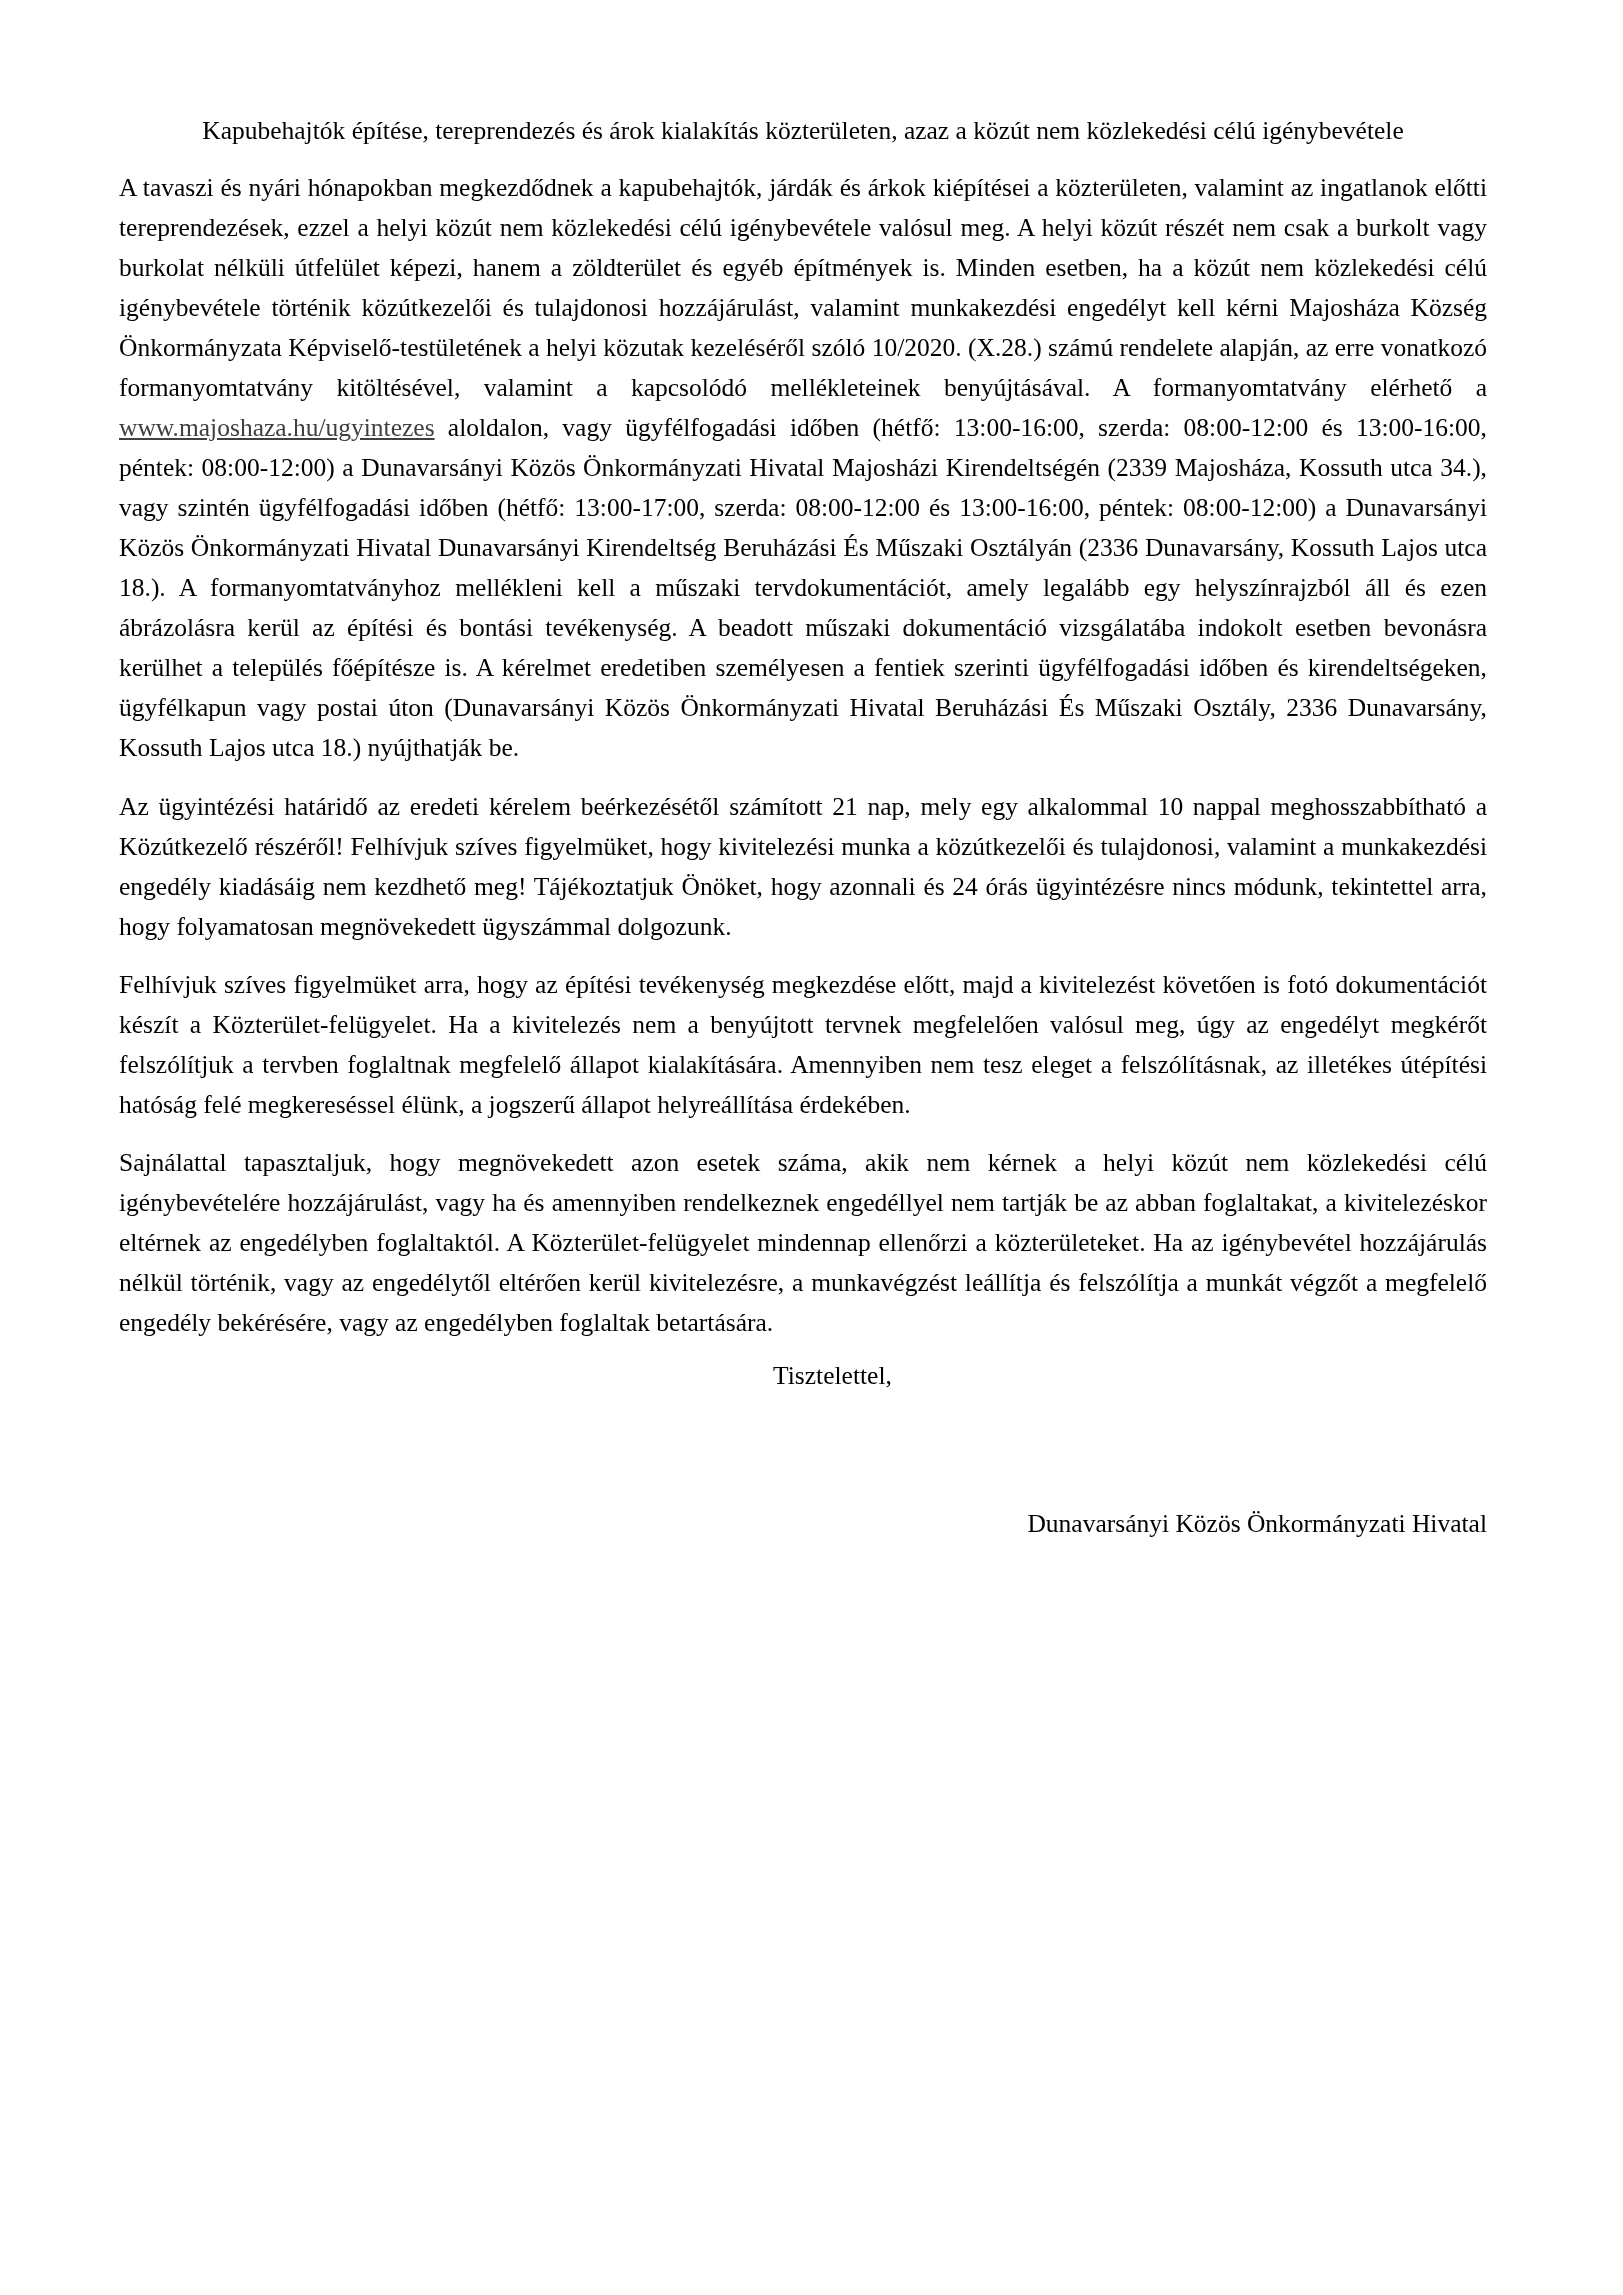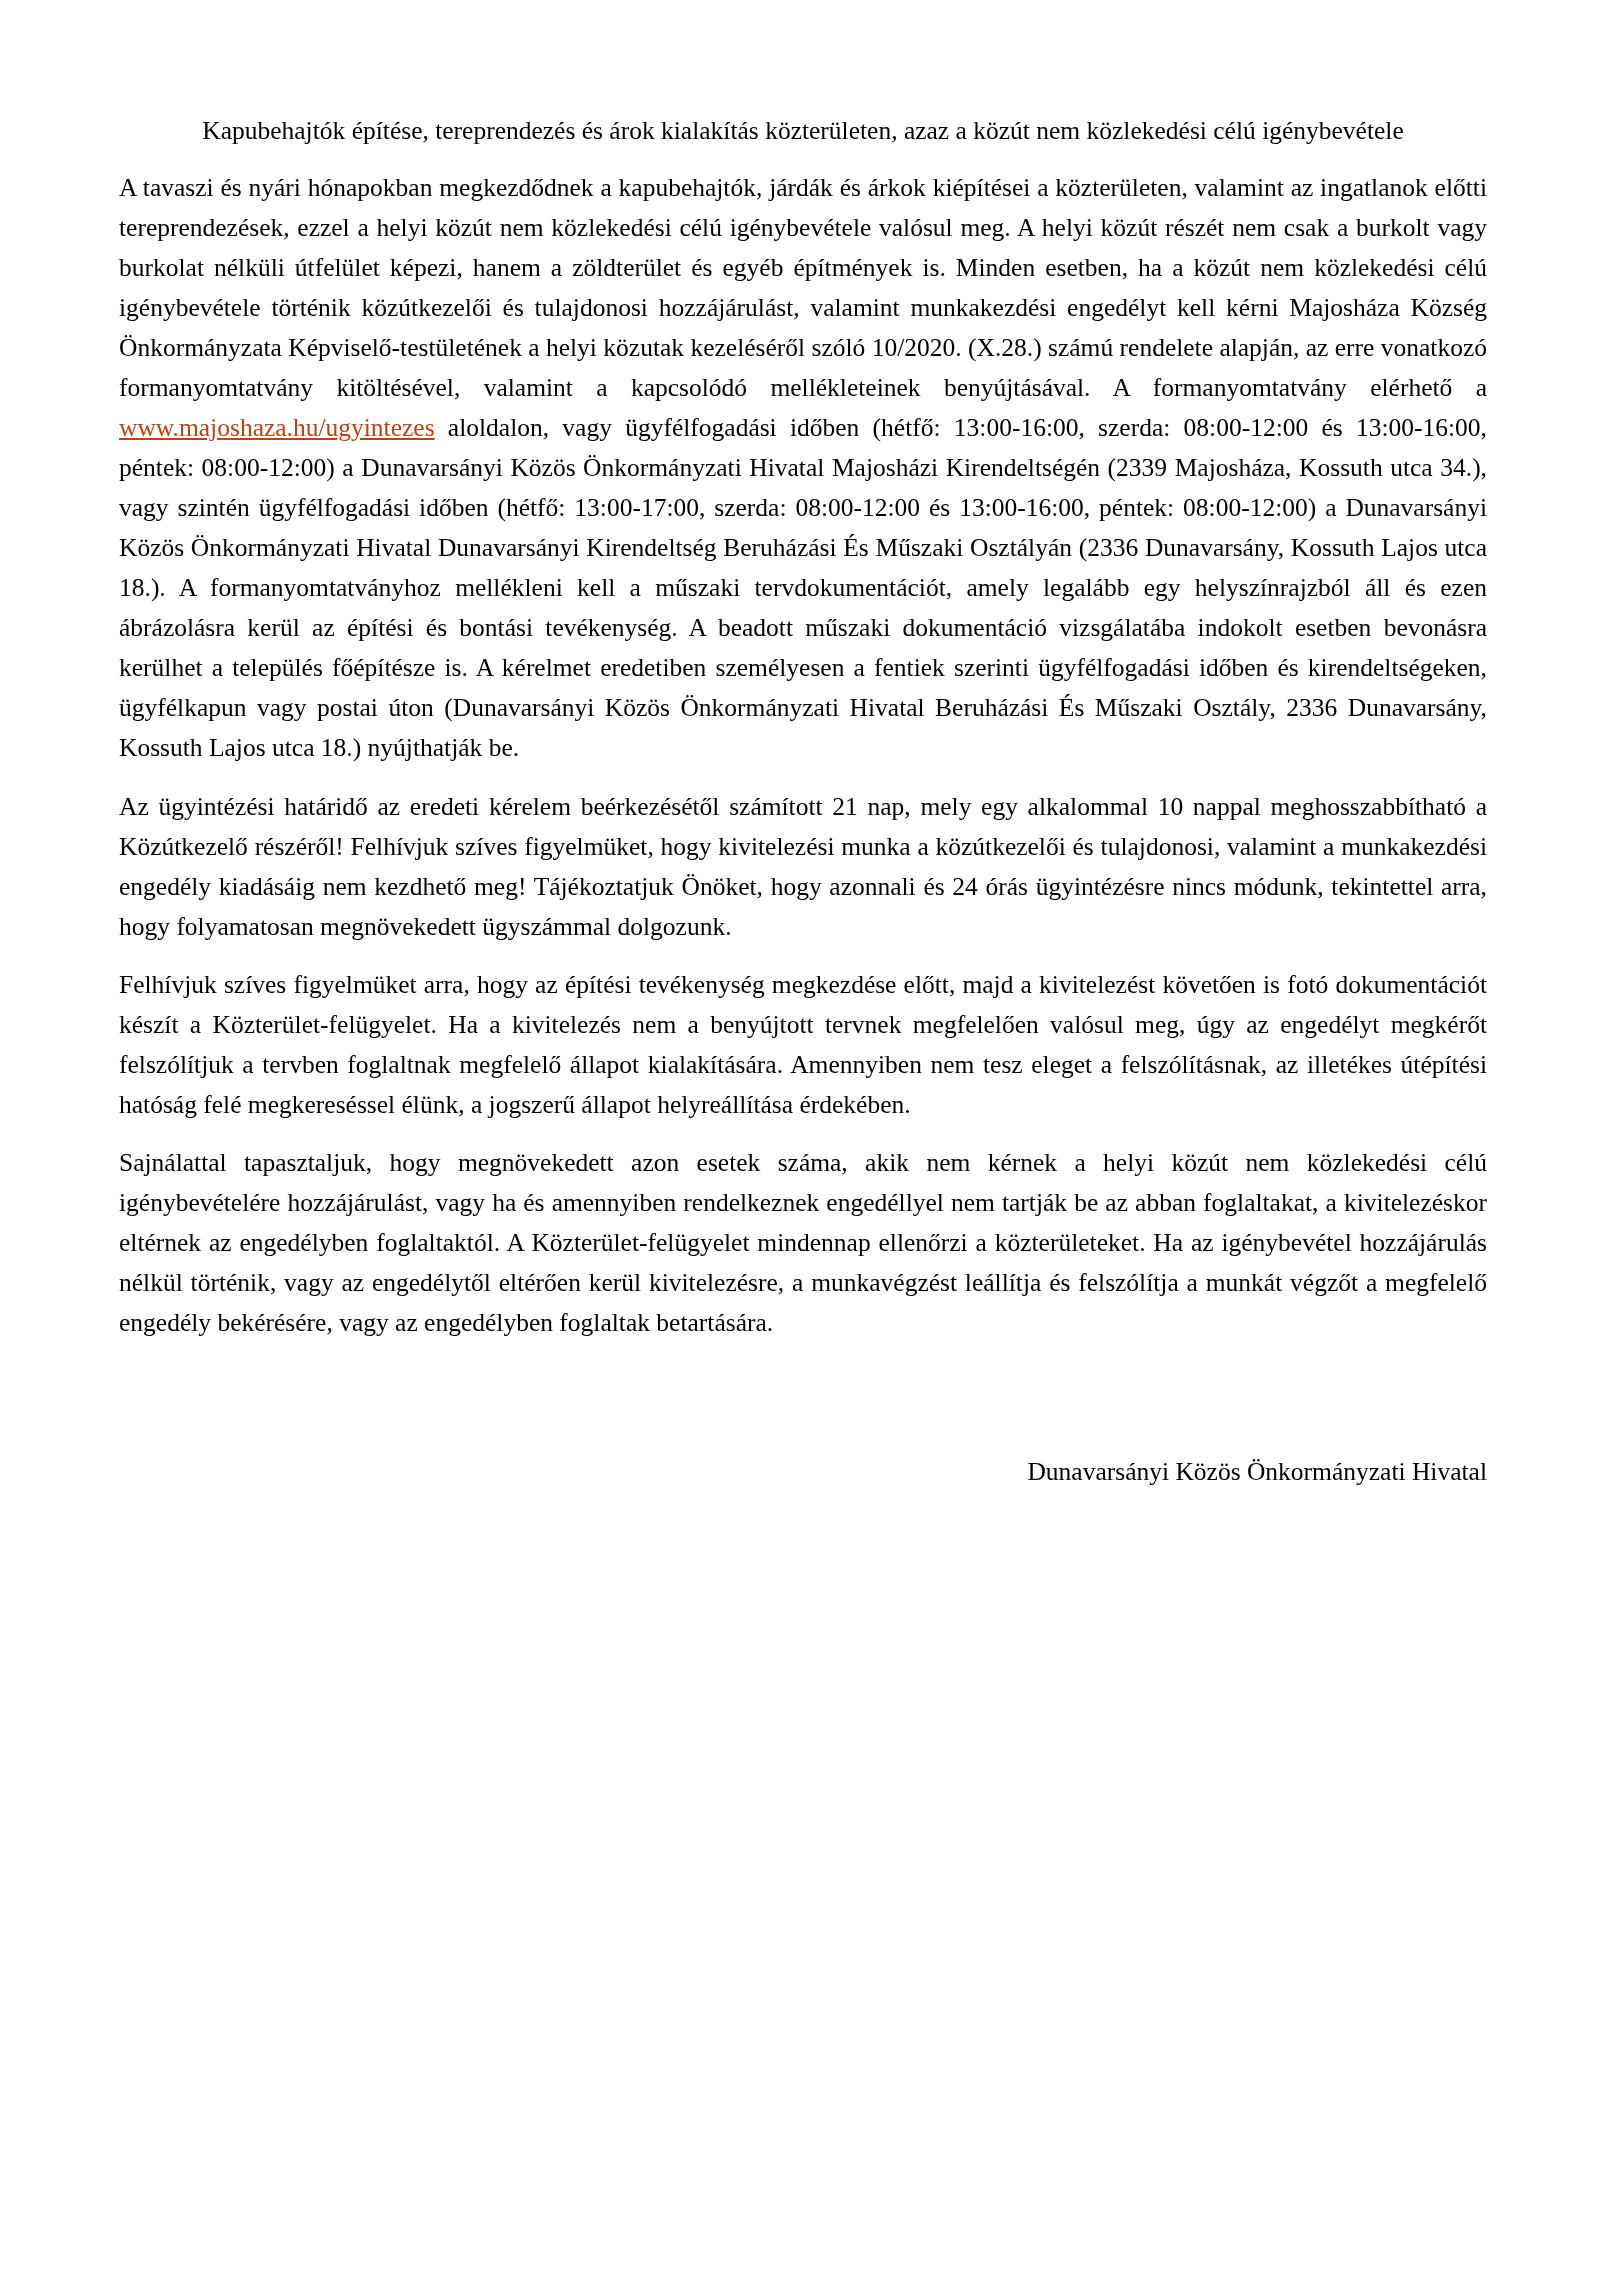--- a/index.html
+++ b/index.html
@@ -3,35 +3,36 @@
 <meta charset="utf-8">
 <style>
   html, body { margin:0; padding:0; background:#ffffff; }
   body { width:1623px; height:2295px; position:relative; overflow:hidden;
          font-family:"Liberation Serif", "DejaVu Serif", serif; color:#000; }
   .page { position:absolute; left:119px; top:111px; width:1368px; }
   .title { text-align:center; font-size:25.5px; line-height:39px; 
            text-underline-offset:3.9px; margin:0 39px; }
   .greeting { text-align:center; font-size:25.5px; line-height:39px; margin-top:15.7px; }
   .para { font-size:25.5px; line-height:40px; text-align:justify; margin:18.3px 0 0 0; }
-  .para a { color:#c2410c; text-decoration:underline; }
+  .para a { color:#404040; text-decoration:underline; }
   .closing { font-size:25.5px; line-height:39px; margin-top:18.3px; }
   .regards { font-size:25.5px; line-height:39px; margin-top:13px; text-align:center; padding-left:59px; }
   .sig { font-size:25.5px; line-height:35px; text-align:right; margin-top:111px; }
 </style>
 </head>
 <body>
 
 <div class="page">
   <div class="title">Kapubehajtók építése, tereprendezés és árok kialakítás közterületen, azaz a közút nem közlekedési célú igénybevétele</div>
 
   <p class="para"><span>A tavaszi és nyári hónapokban megkezdődnek a kapubehajtók, járdák és árkok kiépítései a közterületen, valamint az ingatlanok előtti tereprendezések, ezzel a helyi közút nem közlekedési célú igénybevétele valósul meg. A helyi közút részét nem csak a burkolt vagy burkolat nélküli útfelület képezi, hanem a zöldterület és egyéb építmények is. Minden esetben, ha a közút nem közlekedési célú igénybevétele történik közútkezelői és tulajdonosi hozzájárulást, valamint munkakezdési engedélyt kell kérni Majosháza Község Önkormányzata Képviselő-testületének a helyi közutak kezeléséről szóló 10/2020. (X.28.) számú rendelete alapján, az erre vonatkozó formanyomtatvány kitöltésével, valamint a kapcsolódó mellékleteinek benyújtásával. A formanyomtatvány elérhető a </span><a href="www.majoshaza.hu/ugyintezes">www.majoshaza.hu/ugyintezes</a><span> aloldalon, vagy ügyfélfogadási időben (hétfő: 13:00-16:00, szerda: 08:00-12:00 és 13:00-16:00, péntek: 08:00-12:00) a Dunavarsányi Közös Önkormányzati Hivatal Majosházi Kirendeltségén (2339 Majosháza, Kossuth utca 34.), vagy szintén ügyfélfogadási időben (hétfő: 13:00-17:00, szerda: 08:00-12:00 és 13:00-16:00, péntek: 08:00-12:00) a Dunavarsányi Közös Önkormányzati Hivatal Dunavarsányi Kirendeltség Beruházási És Műszaki Osztályán (2336 Dunavarsány, Kossuth Lajos utca 18.). A formanyomtatványhoz mellékleni kell a műszaki tervdokumentációt, amely legalább egy helyszínrajzból áll és ezen ábrázolásra kerül az építési és bontási tevékenység. A beadott műszaki dokumentáció vizsgálatába indokolt esetben bevonásra kerülhet a település főépítésze is. A kérelmet eredetiben személyesen a fentiek szerinti ügyfélfogadási időben és kirendeltségeken, ügyfélkapun vagy postai úton (Dunavarsányi Közös Önkormányzati Hivatal Beruházási És Műszaki Osztály, 2336 Dunavarsány, Kossuth Lajos utca 18.) nyújthatják be.</span></p>
 
   <p class="para">Az ügyintézési határidő az eredeti kérelem beérkezésétől számított 21 nap, mely egy alkalommal 10 nappal meghosszabbítható a Közútkezelő részéről! Felhívjuk szíves figyelmüket, hogy kivitelezési munka a közútkezelői és tulajdonosi, valamint a munkakezdési engedély kiadásáig nem kezdhető meg! Tájékoztatjuk Önöket, hogy azonnali és 24 órás ügyintézésre nincs módunk, tekintettel arra, hogy folyamatosan megnövekedett ügyszámmal dolgozunk.</p>
   <p class="para">Felhívjuk szíves figyelmüket arra, hogy az építési tevékenység megkezdése előtt, majd a kivitelezést követően is fotó dokumentációt készít a Közterület-felügyelet. Ha a kivitelezés nem a benyújtott tervnek megfelelően valósul meg, úgy az engedélyt megkérőt felszólítjuk a tervben foglaltnak megfelelő állapot kialakítására. Amennyiben nem tesz eleget a felszólításnak, az illetékes útépítési hatóság felé megkereséssel élünk, a jogszerű állapot helyreállítása érdekében.</p>
   <p class="para">Sajnálattal tapasztaljuk, hogy megnövekedett azon esetek száma, akik nem kérnek a helyi közút nem közlekedési célú igénybevételére hozzájárulást, vagy ha és amennyiben rendelkeznek engedéllyel nem tartják be az abban foglaltakat, a kivitelezéskor eltérnek az engedélyben foglaltaktól. A Közterület-felügyelet mindennap ellenőrzi a közterületeket. Ha az igénybevétel hozzájárulás nélkül történik, vagy az engedélytől eltérően kerül kivitelezésre, a munkavégzést leállítja és felszólítja a munkát végzőt a megfelelő engedély bekérésére, vagy az engedélyben foglaltak betartására.</p>
 
+  <div class="regards">Tisztelettel,</div>
 
   <div class="sig">
     <div>Dunavarsányi Közös Önkormányzati Hivatal</div>
   </div>
 </div>
 
 
 </body></html>

